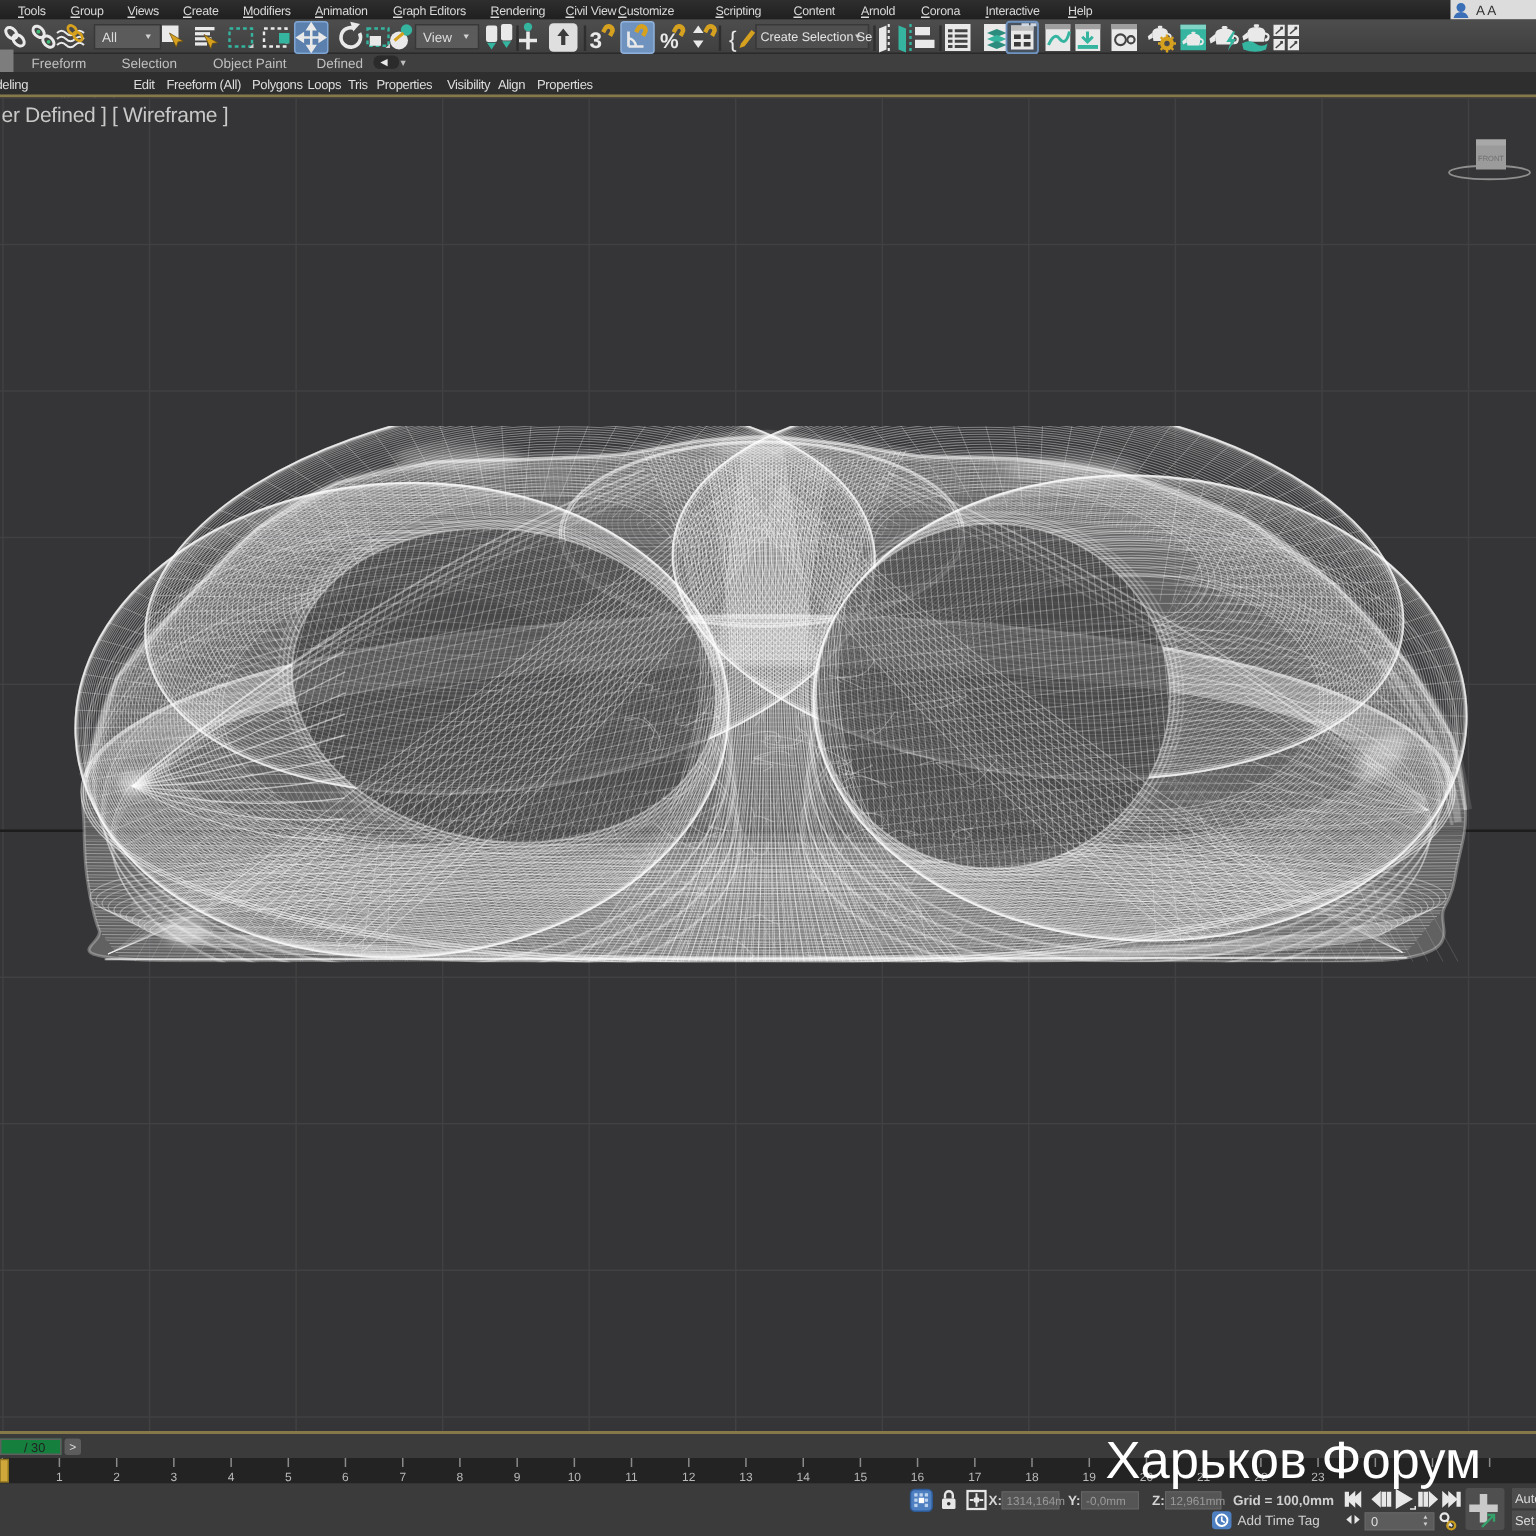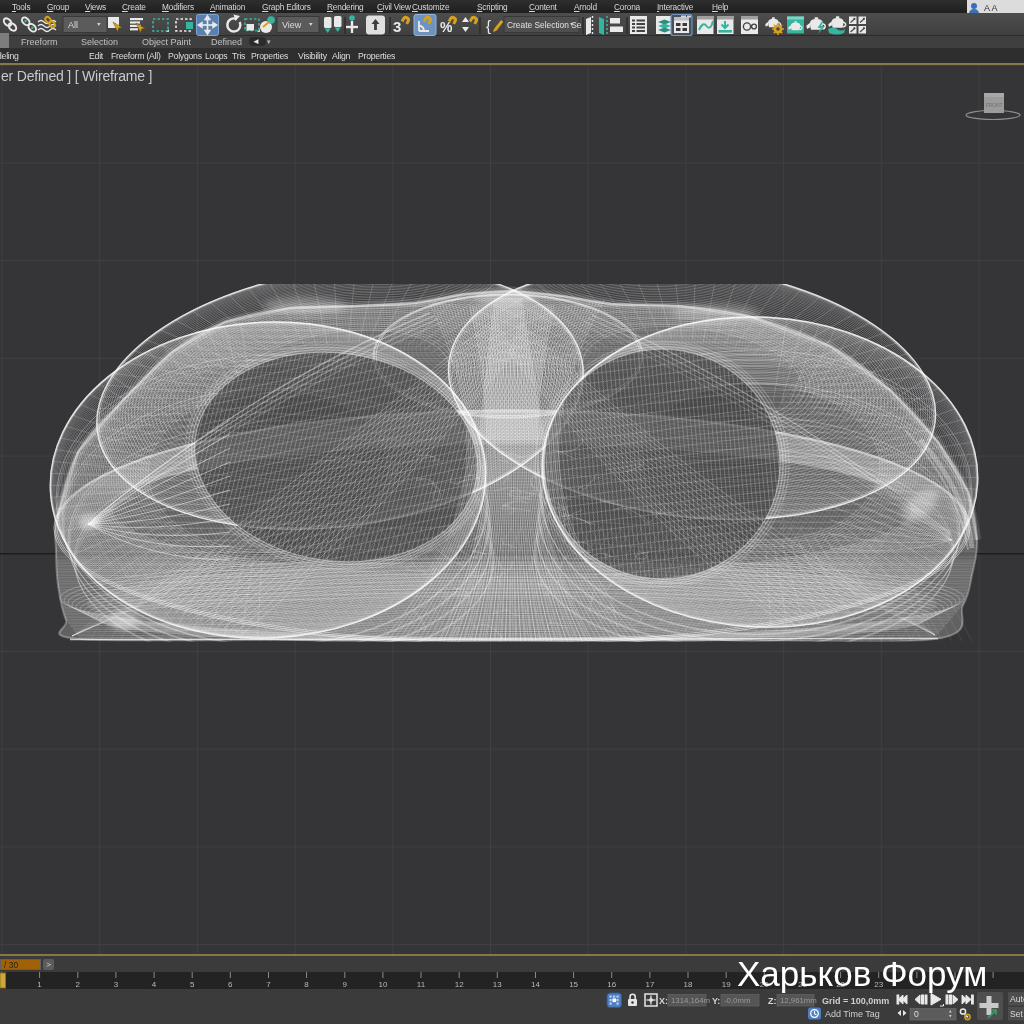--- a/index.html
+++ b/index.html
@@ -2548,21 +2548,21 @@
 <ellipse cx="38" cy="48" rx="27" ry="4.5" fill="none" stroke="#8f8f8f" stroke-width="1.2"></ellipse>
 <rect x="29" y="26" width="20" height="20" fill="#9b9b9b"></rect>
 <rect x="29" y="26" width="20" height="4" fill="#a8a8a8"></rect>
 <text x="39" y="40" font-size="5" fill="#6f6f6f" text-anchor="middle">FRONT</text>
 </svg>
 </div>
 
 <div class="abs" style="left:0;top:954px;width:1024px;height:2px;background:#85794a;"></div>
 
 <div class="abs" style="left:0;top:956px;width:1024px;height:16px;background:#3b3b3b;">
-<div class="abs" style="left:0;top:2.5px;width:41px;height:11px;background:#a16207;border:1px solid #5f5f5f;color:#222;font-size:8.5px;padding-left:3px;">/ 30</div>
+<div class="abs" style="left:0;top:2.5px;width:41px;height:11px;background:#15803d;border:1px solid #5f5f5f;color:#222;font-size:8.5px;padding-left:15px;">/ 30</div>
 <div class="abs" style="left:43px;top:2.5px;width:11px;height:11px;background:#5c5c5c;border-radius:2px;color:#ddd;font-size:8px;text-align:center;line-height:11px;">&gt;</div>
 </div>
 
 <div class="abs" style="left:0;top:972px;width:1024px;height:17px;background:#232323;">
 <svg width="1024" height="17" viewBox="0 0 1024 17" style="position:absolute;left:0;top:0">
 <line x1="1.5" y1="0" x2="1.5" y2="6" stroke="#8a8a8a" stroke-width="1"></line>
 <line x1="39.6" y1="0" x2="39.6" y2="6" stroke="#8a8a8a" stroke-width="1"></line>
 <text x="39.6" y="15" font-size="8" fill="#b9b9b9" text-anchor="middle">1</text>
 <line x1="77.8" y1="0" x2="77.8" y2="6" stroke="#8a8a8a" stroke-width="1"></line>
 <text x="77.8" y="15" font-size="8" fill="#b9b9b9" text-anchor="middle">2</text>

